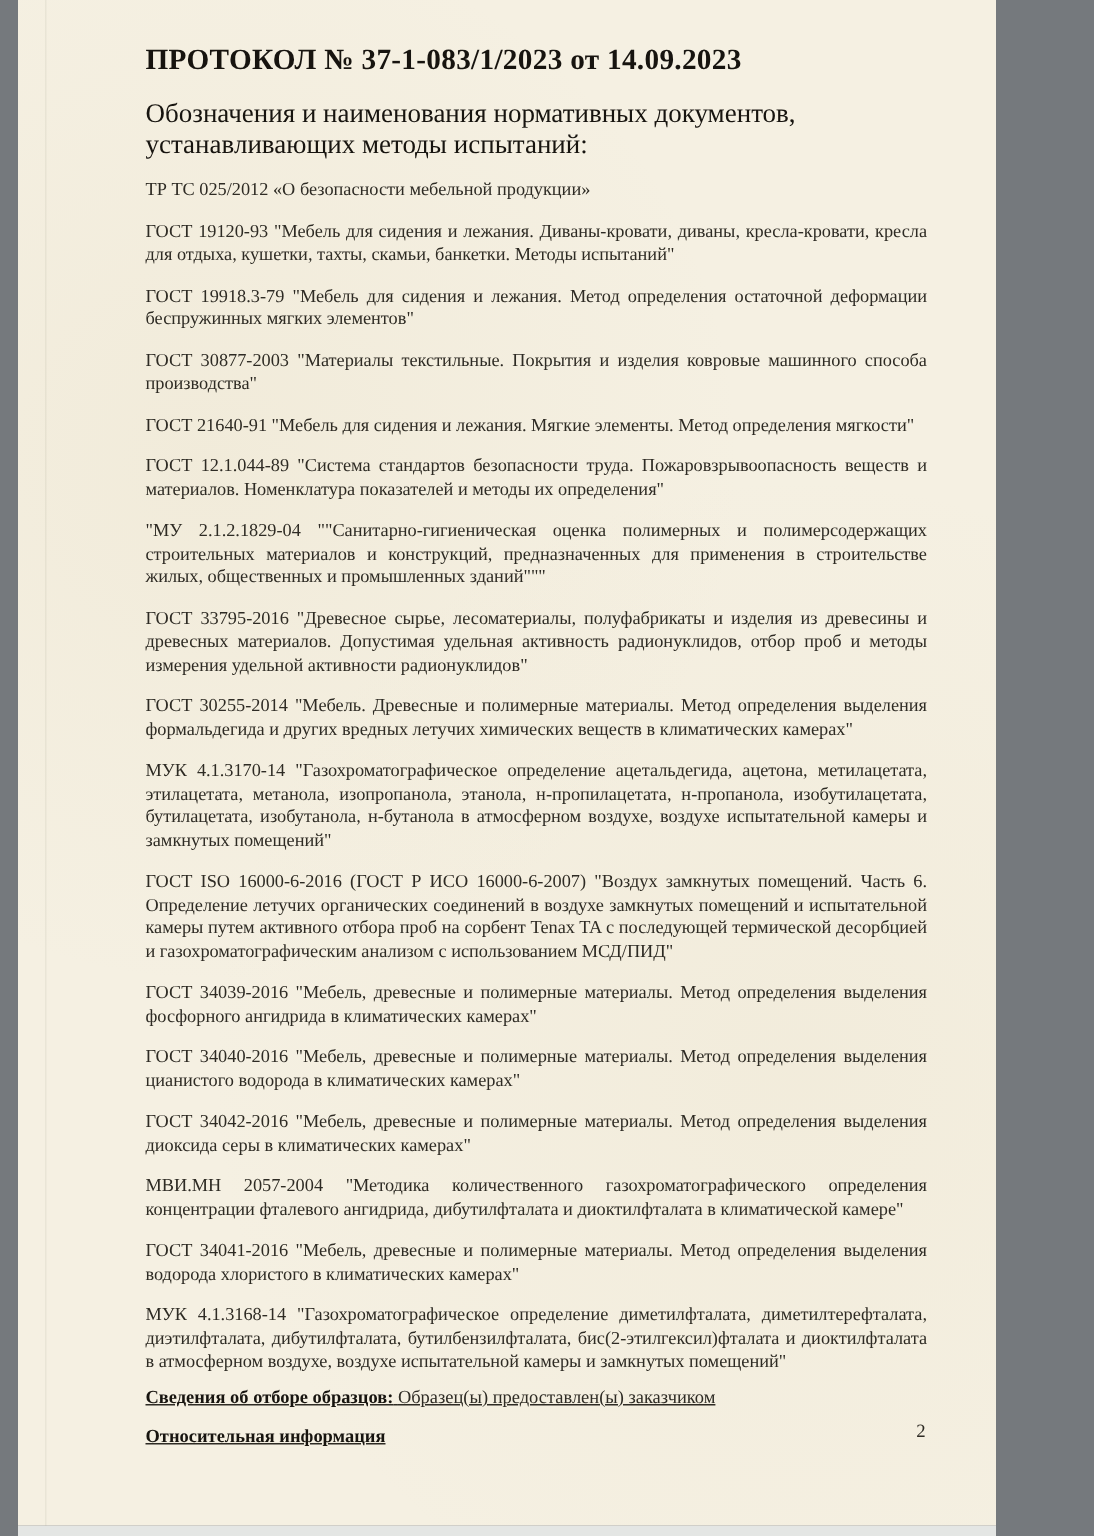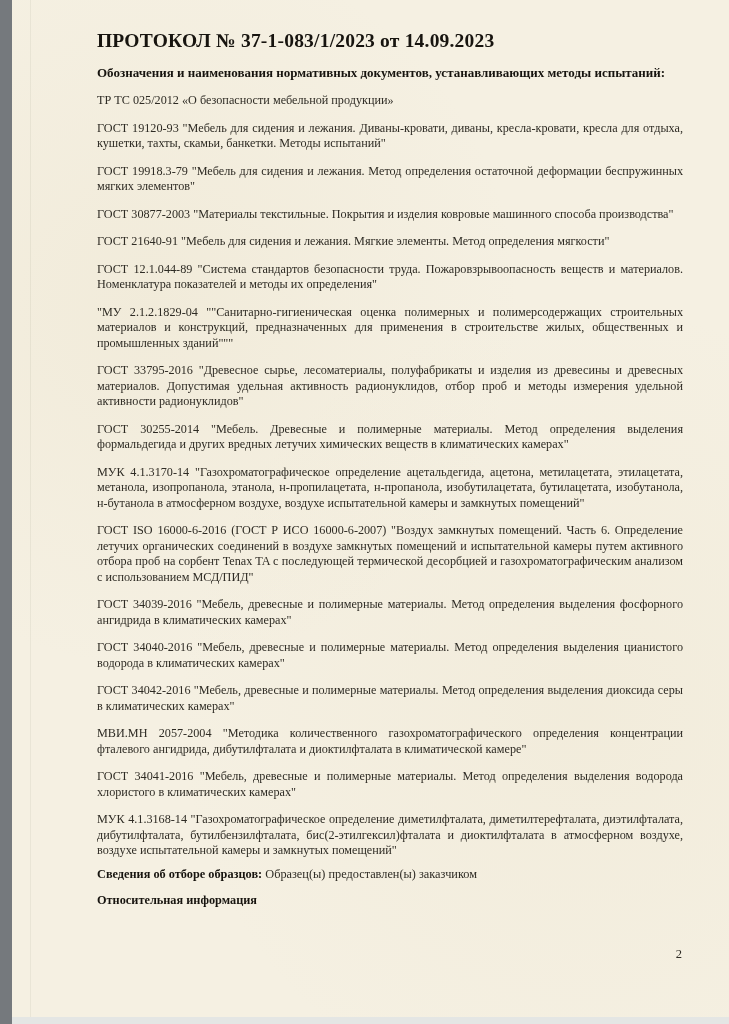--- a/index.html
+++ b/index.html
@@ -3,21 +3,21 @@
 <meta charset="utf-8">
 <style>
   html, body { margin: 0; padding: 0; }
   body {
     width: 729px; height: 1024px;
     font-family: "Liberation Serif", "DejaVu Serif", serif;
     background: #75797d;
   }
   .scan {
     position: relative;
-    width: 729px; height: 1024px;
+    width: 664px; height: 1024px;
     overflow: hidden;
     background: #75797d;
   }
   .bottom-strip {
     position: absolute;
     left: 12px; right: 0; bottom: 0;
     height: 7px;
     background: #e4e6e4;
   }
   .paper {
@@ -39,36 +39,37 @@
     background: rgba(90, 80, 60, 0.07);
   }
   .doc-title {
     font-size: 19.5px;
     font-weight: bold;
     color: #17140f;
     margin: 0 0 13px 0;
     letter-spacing: 0.2px;
   }
   .section-heading {
-    font-size: 13px;
-    font-weight: bold;
+    font-size: 18px;
+    font-weight: normal;
     color: #17140f;
     margin: 0 0 11px 0;
   }
   .doc {
     font-size: 12.2px;
     line-height: 15.5px;
     text-align: justify;
     margin: 12px 0 7px 0;
   }
   .field {
     font-size: 12.3px;
     line-height: 16px;
     text-align: justify;
     margin: 0 0 10px 0;
+    text-decoration: underline;
   }
   .field .label {
     font-weight: bold;
     color: #17140f;
   }
   .page-number {
     position: absolute;
     right: 47px; bottom: 55px;
     font-size: 12.5px;
     color: #2e2b24;

